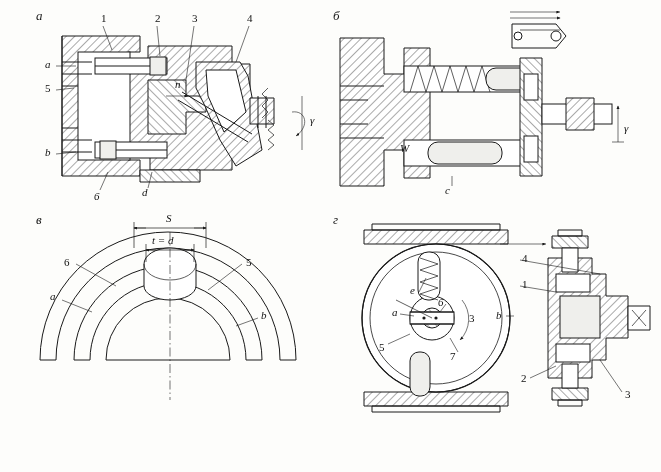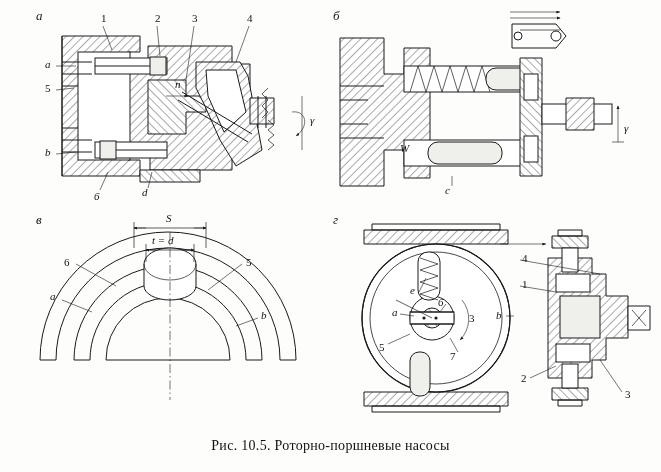--- a/index.html
+++ b/index.html
@@ -295,15 +295,14 @@
   <div class="lbl" style="left:438px; top:296px;">6</div>
   <div class="lbl num" style="left:469px; top:312px;">3</div>
   <div class="lbl" style="left:496px; top:309px;">b</div>
   <div class="lbl num" style="left:379px; top:341px;">5</div>
   <div class="lbl num" style="left:450px; top:350px;">7</div>
   <div class="lbl num" style="left:522px; top:252px;">4</div>
   <div class="lbl num" style="left:522px; top:278px;">1</div>
   <div class="lbl num" style="left:521px; top:372px;">2</div>
   <div class="lbl num" style="left:625px; top:388px;">3</div>
 
-  <div class="caption">Рис. 10.5. Роторно-поршневые насосы</div>
 
 </div>
 
 </body></html>

